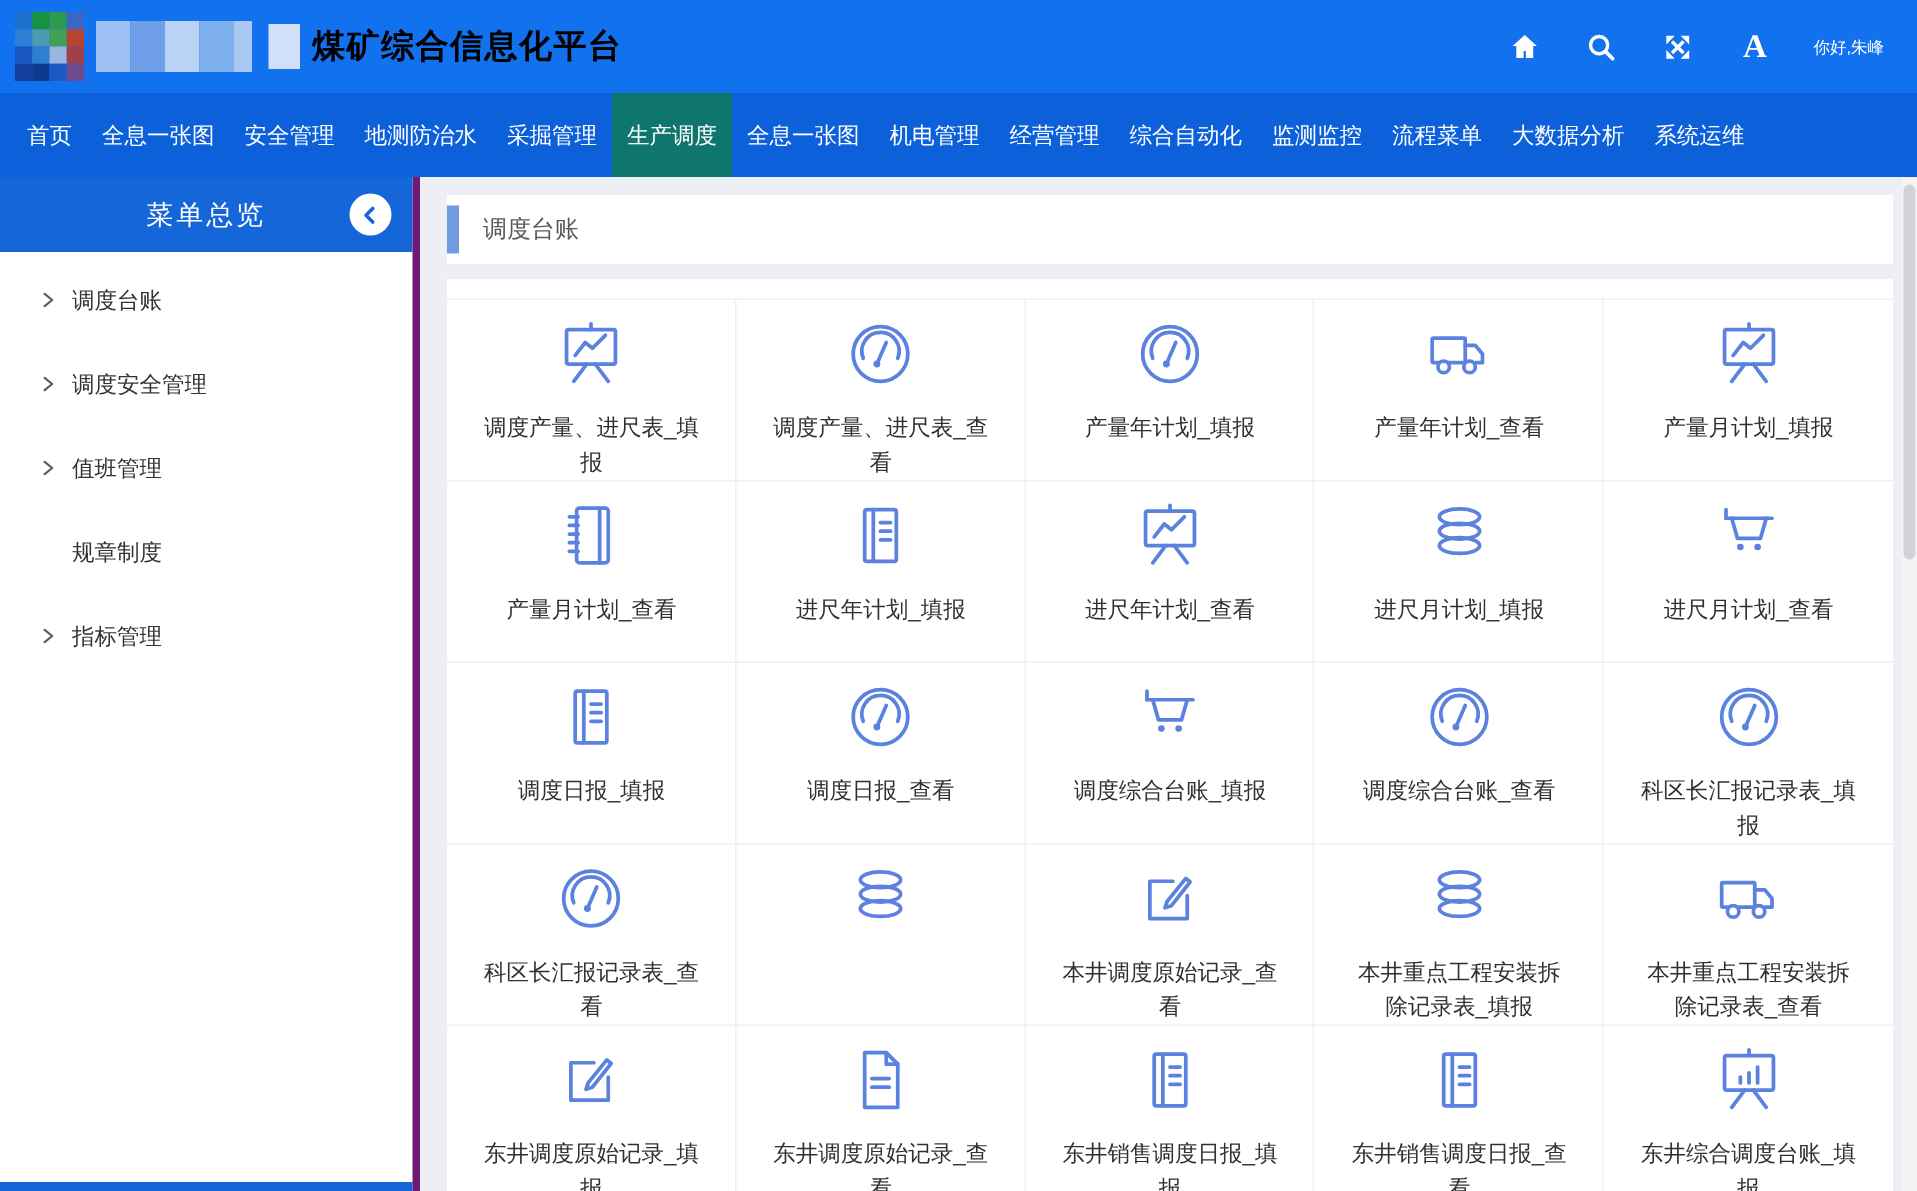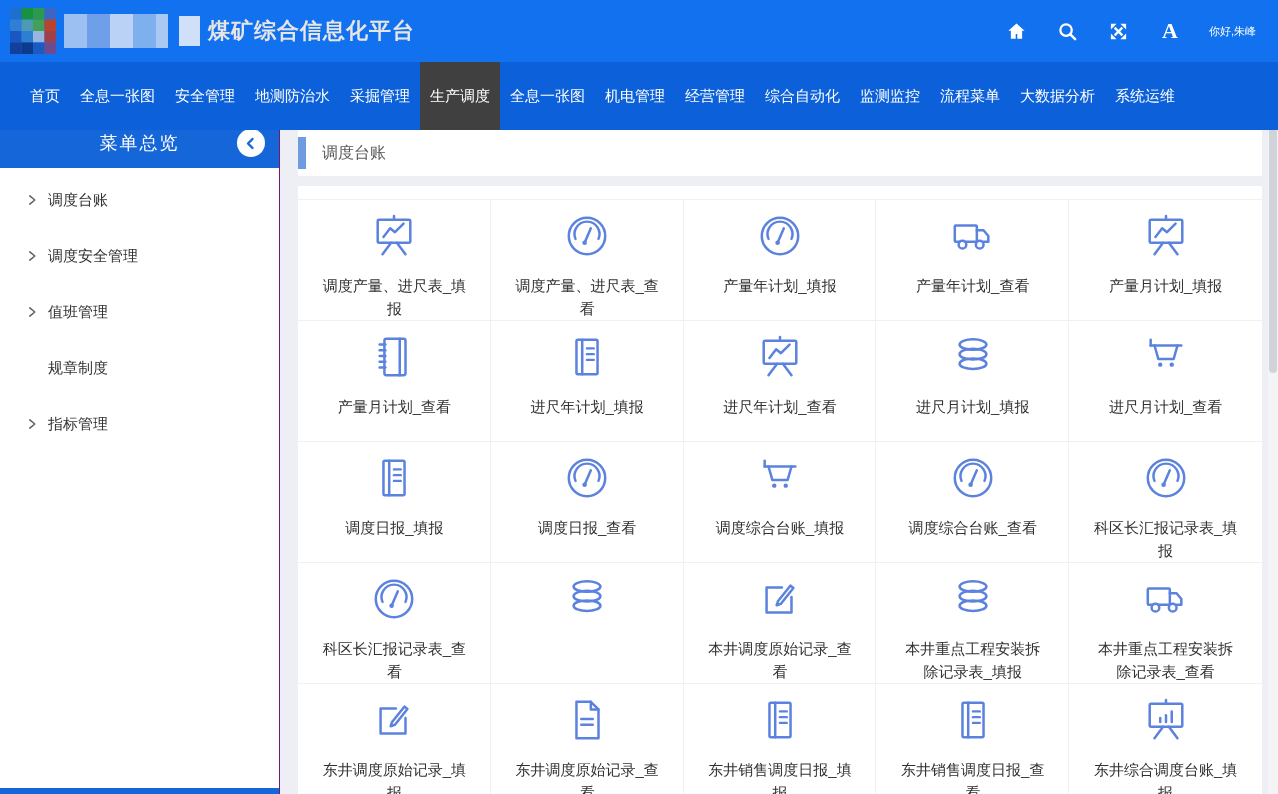--- a/index.html
+++ b/index.html
@@ -8,36 +8,36 @@
     width:1278px; height:794px; overflow:hidden; position:relative;
     font-family:"Liberation Sans","DejaVu Sans",sans-serif;
     background:#edeff4;
   }
   
   .topbar {
     position:absolute; left:0; top:0; width:100%; height:62px;
     background:#1171ee; display:flex; align-items:center; z-index:5;
   }
   .logo-blur { margin-left:10px; display:flex; align-items:center; }
-  .app-title { color:#e5e5e5; font-size:22px; font-weight:bold; margin-left:8px; letter-spacing:1px; }
+  .app-title { color:#000000; font-size:22px; font-weight:bold; margin-left:8px; letter-spacing:1px; }
   .topbar-right { margin-left:auto; display:flex; align-items:center; gap:27px; margin-right:22px; }
   .hicon { display:inline-flex; align-items:center; justify-content:center; width:24px; height:24px; cursor:pointer; }
   .font-a { color:#fff; font-family:"Liberation Serif","DejaVu Serif",serif; font-size:22px; font-weight:bold; }
   .greeting { color:#fff; font-size:11px; cursor:pointer; }
   
   .navbar {
-    position:absolute; left:0; top:62px; width:100%; height:68px;
-    background:#0c60da; display:flex; align-items:stretch; padding-left:20px; z-index:5;
+    position:absolute; left:0; top:62px; width:100%; height:56px;
+    background:#0c60da; display:flex; align-items:stretch; padding-left:8px; z-index:5;
   }
   .tab { display:flex; align-items:center; padding:0 10px; color:#fff; font-size:15px; cursor:pointer; white-space:nowrap; }
-  .tab.active { background:#404040; }
+  .tab.active { background:#0f766e; }
   
   .sidebar {
     position:absolute; left:0; top:118px; width:280px; bottom:0;
-    background:#fff; border-right:1px solid #701a75; z-index:4;
+    background:#fff; border-right:5px solid #701a75; z-index:4;
   }
   .sidebar-header { height:50px; background:#1566d8; display:flex; align-items:center; justify-content:center; position:relative; }
   .sidebar-title { color:#fff; font-size:18px; letter-spacing:2px; }
   .collapse-btn {
     position:absolute; right:14px; top:11px; width:28px; height:28px; border-radius:50%;
     background:#fff; display:flex; align-items:center; justify-content:center; cursor:pointer;
   }
   .sidebar-menu { padding-top:4px; }
   .menu-item { height:56px; display:flex; align-items:center; padding-left:27px; font-size:15px; color:#333; cursor:pointer; }
   .chev { margin-right:10px; display:inline-flex; width:11px; }

